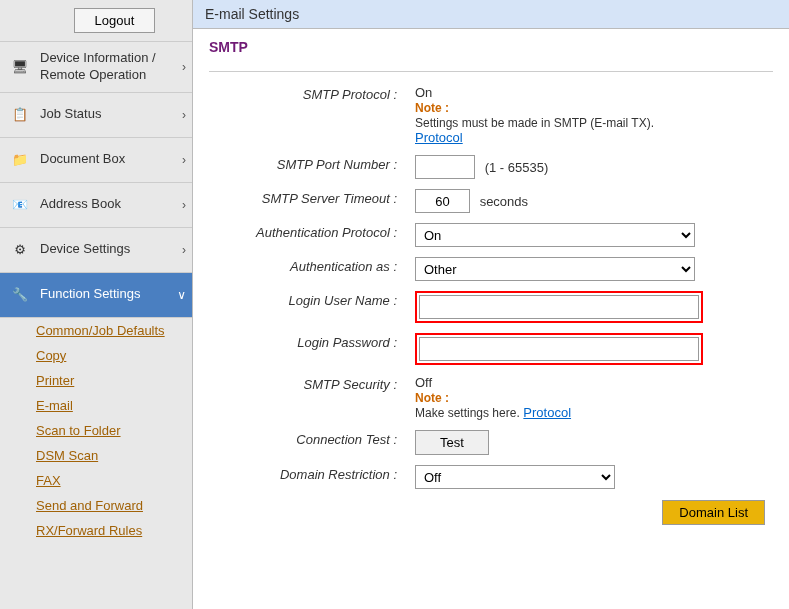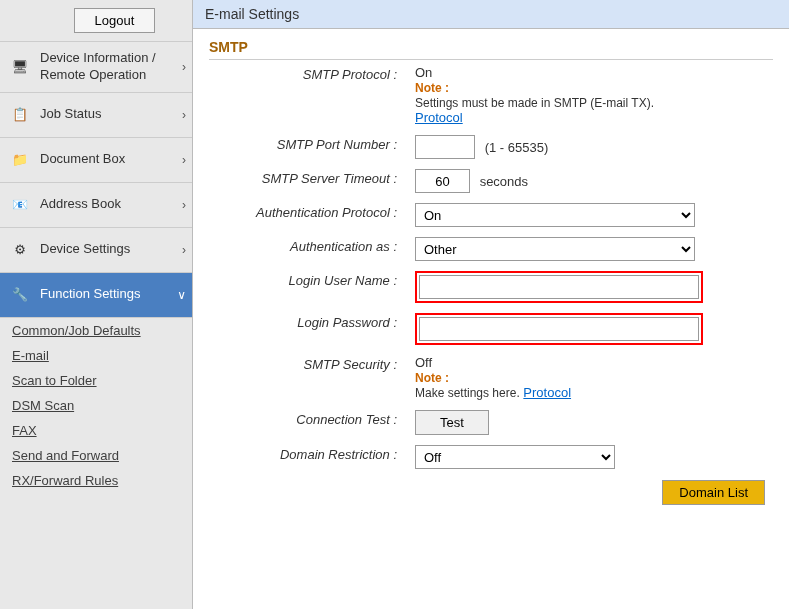--- a/index.html
+++ b/index.html
@@ -53,23 +53,23 @@
     .nav-item .arrow { font-size: 12px; color: #555; }
     .nav-item.active {
       background: #4a7fc1;
       color: white;
     }
     .nav-item.active .arrow { color: white; }
     .sub-menu {
       background: #e8e8e8;
     }
     .sub-item {
-      padding: 5px 12px 5px 12px;
-      cursor: pointer;
-      color: #404040;
+      padding: 5px 12px 5px 36px;
+      cursor: pointer;
+      color: #a16207;
       text-decoration: underline;
       font-size: 13px;
       border-bottom: none;
     }
 
     
     .main {
       flex: 1;
       background: white;
       display: flex;
@@ -85,22 +85,23 @@
     }
     .content-area {
       flex: 1;
       overflow-y: auto;
       padding: 10px 16px;
     }
 
     .section-title {
       font-size: 14px;
       font-weight: bold;
-      color: #a16207;
-      padding-bottom: 4px;
+      color: #701a75;
+      margin-bottom: 8px;
+      padding-bottom: 16px;
       border-bottom: 1px solid #ccc;
     }
 
     .form-table {
       width: 100%;
       border-collapse: collapse;
     }
     .form-table tr td {
       padding: 5px 6px;
       vertical-align: top;
@@ -233,20 +234,22 @@
   </div>
 
   <div class="nav-item active">
     <div class="icon">🔧</div>
     <span class="label">Function Settings</span>
     <span class="arrow">∨</span>
   </div>
 
   <div class="sub-menu">
     <div class="sub-item">Common/Job Defaults</div>
+    <div class="sub-item">Copy</div>
+    <div class="sub-item">Printer</div>
     <div class="sub-item">E-mail</div>
     <div class="sub-item">Scan to Folder</div>
     <div class="sub-item">DSM Scan</div>
     <div class="sub-item">FAX</div>
     <div class="sub-item">Send and Forward</div>
     <div class="sub-item">RX/Forward Rules</div>
   </div>
 </div>
 
 <div class="main">

